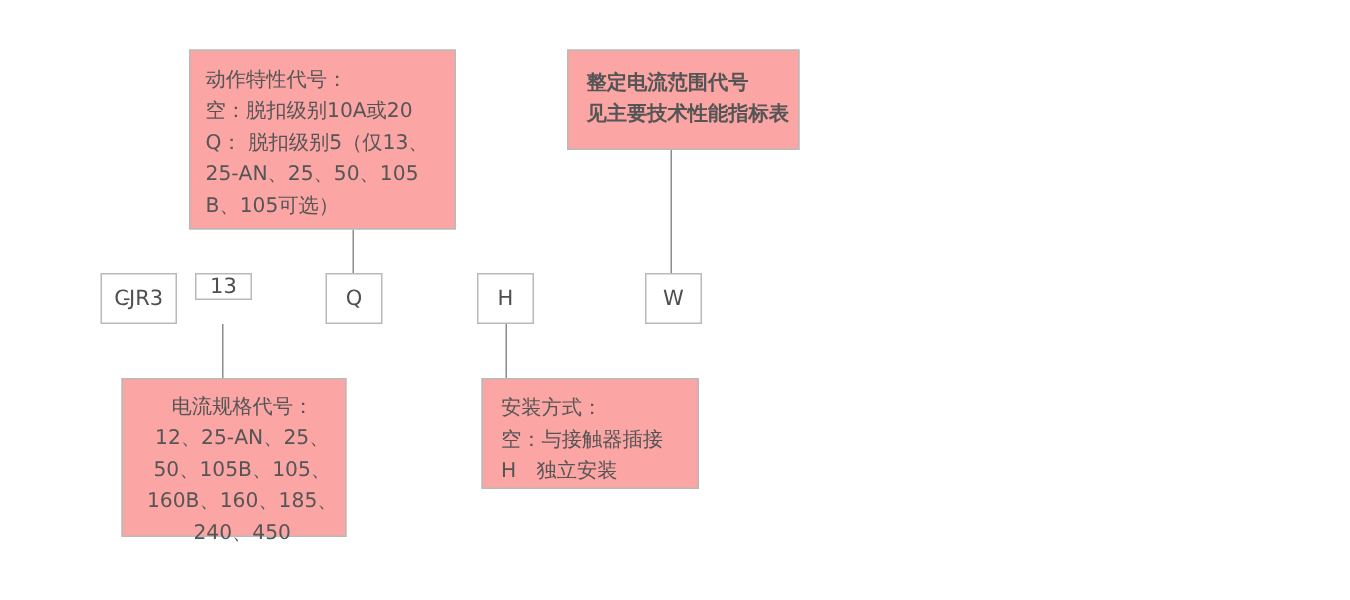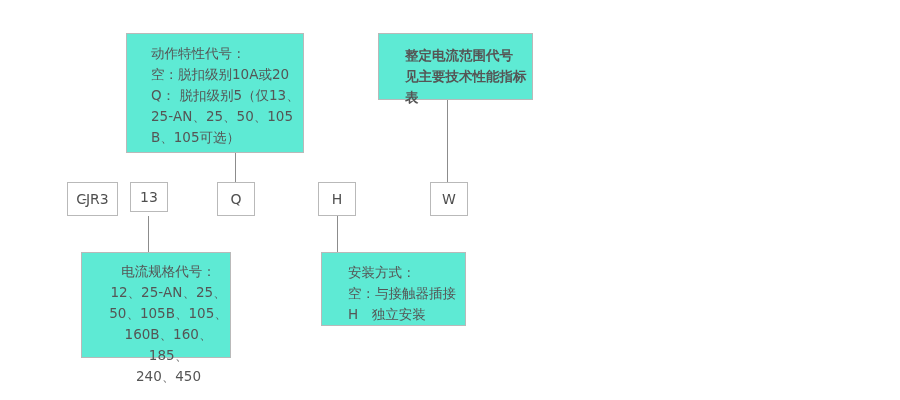--- a/index.html
+++ b/index.html
@@ -18,23 +18,22 @@
     height: 400px;
     background: #ffffff;
     overflow: hidden;
   }
 
   
   .note-box {
     position: absolute;
     box-sizing: border-box;
     border: 1px solid #b9b9b9;
-    background: #5eead4;
+    background: #fca5a5;
     z-index: 3;
-    padding-left: 14px;
   }
   .note-text {
     font-size: 13.5px;
     line-height: 21px;
     color: #555555;
     white-space: pre-line;
   }
 
   .code-box {
     position: absolute;
@@ -71,21 +70,21 @@
   #box-current-range { left: 378px; top: 33px;  width: 155px; height: 67px; font-weight: bold; }
   #box-current-range .note-text { display: block; padding: 11px 0 0 12px; }
 
   #box-spec          { left: 81px;  top: 252px; width: 150px; height: 106px; text-align: center; }
   #box-spec .note-text     { display: block; padding: 8px 0 0 11px; }
 
   #box-mount         { left: 321px; top: 252px; width: 145px; height: 74px; }
   #box-mount .note-text    { display: block; padding: 9px 0 0 12px; }
 
   #code-cjr3 { left: 25px;  top: 182px; width: 51px; height: 34px; margin-left: 42px; }
-  #code-13   { left: 130px; top: 182px; width: 38px; height: 30px; }
+  #code-13   { left: 130px; top: 182px; width: 38px; height: 18px; }
   #code-q    { left: 217px; top: 182px; width: 38px; height: 34px; }
   #code-h    { left: 318px; top: 182px; width: 38px; height: 34px; }
   #code-w    { left: 430px; top: 182px; width: 38px; height: 34px; }
 
   #dash-sep  { left: 82px;  top: 191px; }
 
   
   #conn-q-up    { left: 235px; top: 153px; height: 29px; }
   #conn-13-down { left: 148px; top: 216px; height: 36px; }
   #conn-h-down  { left: 337px; top: 216px; height: 36px; }

